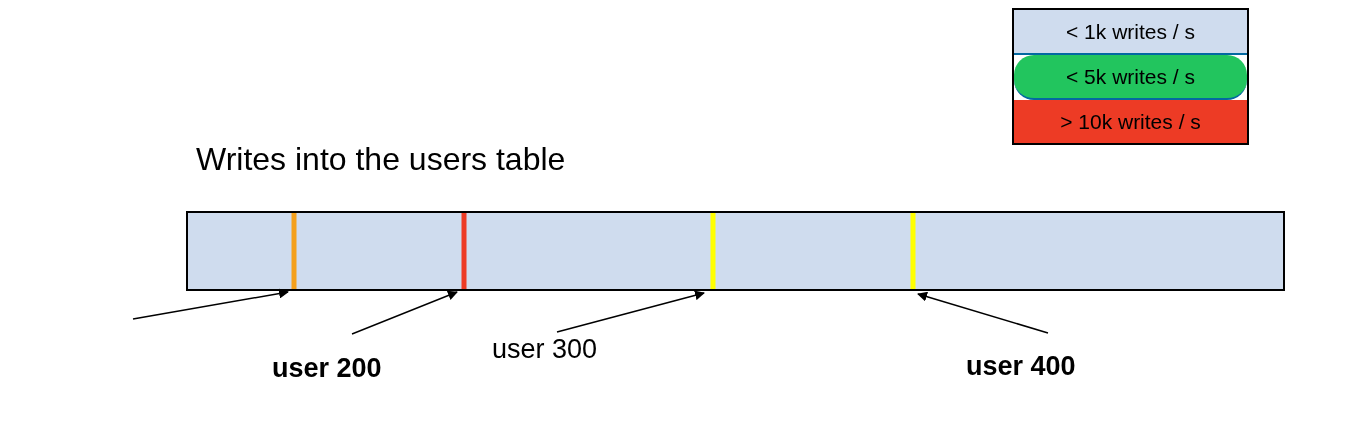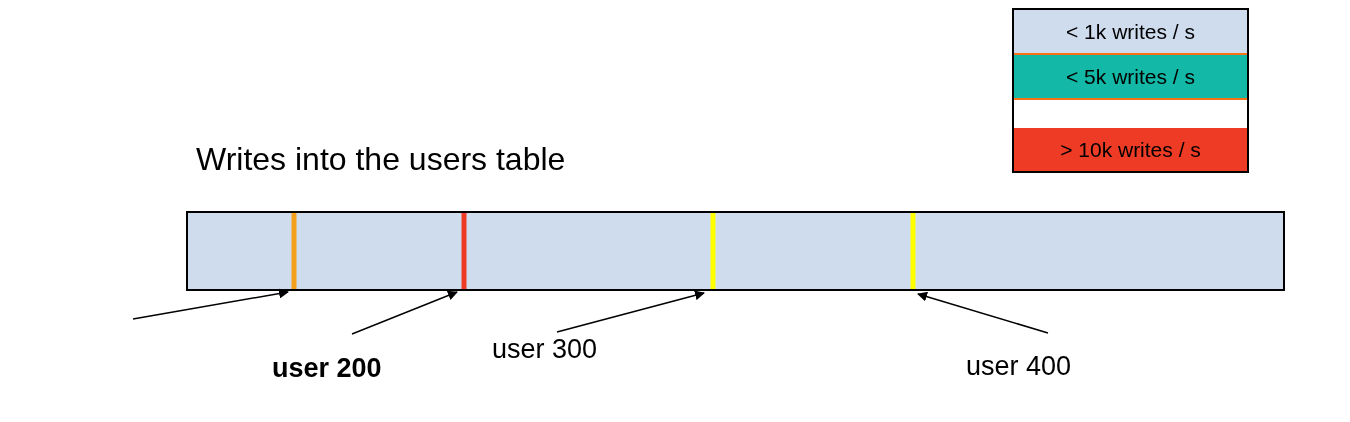--- a/index.html
+++ b/index.html
@@ -10,21 +10,21 @@
   .title {
     position:absolute; left:196px; top:146px;
     font-size:32px; line-height:27px; white-space:nowrap;
   }
   
   .legend {
     position:absolute; left:1012px; top:8px; width:233px;
     border:2px solid #000;
   }
   .legend-row {
-    height:43px; border-bottom:2px solid #f97316;
+    height:43px; border-bottom:2px solid #0369a1;
     display:flex; align-items:center; justify-content:center;
     font-size:21px; white-space:nowrap;
   }
   .legend-row:last-child { border-bottom:none; }
   
   .bar {
     position:absolute; left:186px; top:211px; width:1095px; height:76px;
     border:2px solid #000; background:#cfdcee;
   }
   .marker {
@@ -38,37 +38,37 @@
   }
   .arrows line { stroke:#000; stroke-width:1.5; }
   .arrows path { fill:#000; }
   
   .user-label {
     position:absolute; font-size:27px; line-height:27px; white-space:nowrap;
   }
   #user-label-0 { left:53px;  top:338px; }
   #user-label-1 { left:272px; top:355px;font-weight:bold; }
   #user-label-2 { left:492px; top:336px; }
-  #user-label-3 { left:966px; top:353px; }
+  #user-label-3 { left:966px; top:353px;font-weight:bold; }
 </style>
 </head>
 <body>
 
 <div id="canvas">
 
   <div class="title">Writes into the users table</div>
 
   <div class="legend">
     <div class="legend-row" style="background-color: rgb(207, 220, 238);">
       <span>&lt; 1k writes / s</span>
     </div>
-    <div class="legend-row" style="background-color: #14b8a6;">
+    <div class="legend-row" style="background-color: #22c55e; border-radius: 20px;">
       <span>&lt; 5k writes / s</span>
     </div>
-    <div class="legend-row" style="background-color: rgb(237, 59, 37); margin-top: 28px;">
+    <div class="legend-row" style="background-color: rgb(237, 59, 37);">
       <span>&gt; 10k writes / s</span>
     </div>
   </div>
 
   <div class="bar" style="background-color: rgb(207, 220, 238);">
     <div class="marker" style="background-color: rgb(244, 160, 28); left: 9.7%;"></div>
     <div class="marker" style="background-color: rgb(237, 59, 37); left: 25.2%;"></div>
     <div class="marker" style="background-color: rgb(255, 255, 0); left: 47.9%;"></div>
     <div class="marker" style="background-color: rgb(255, 255, 0); left: 66.2%;"></div>
   </div>

